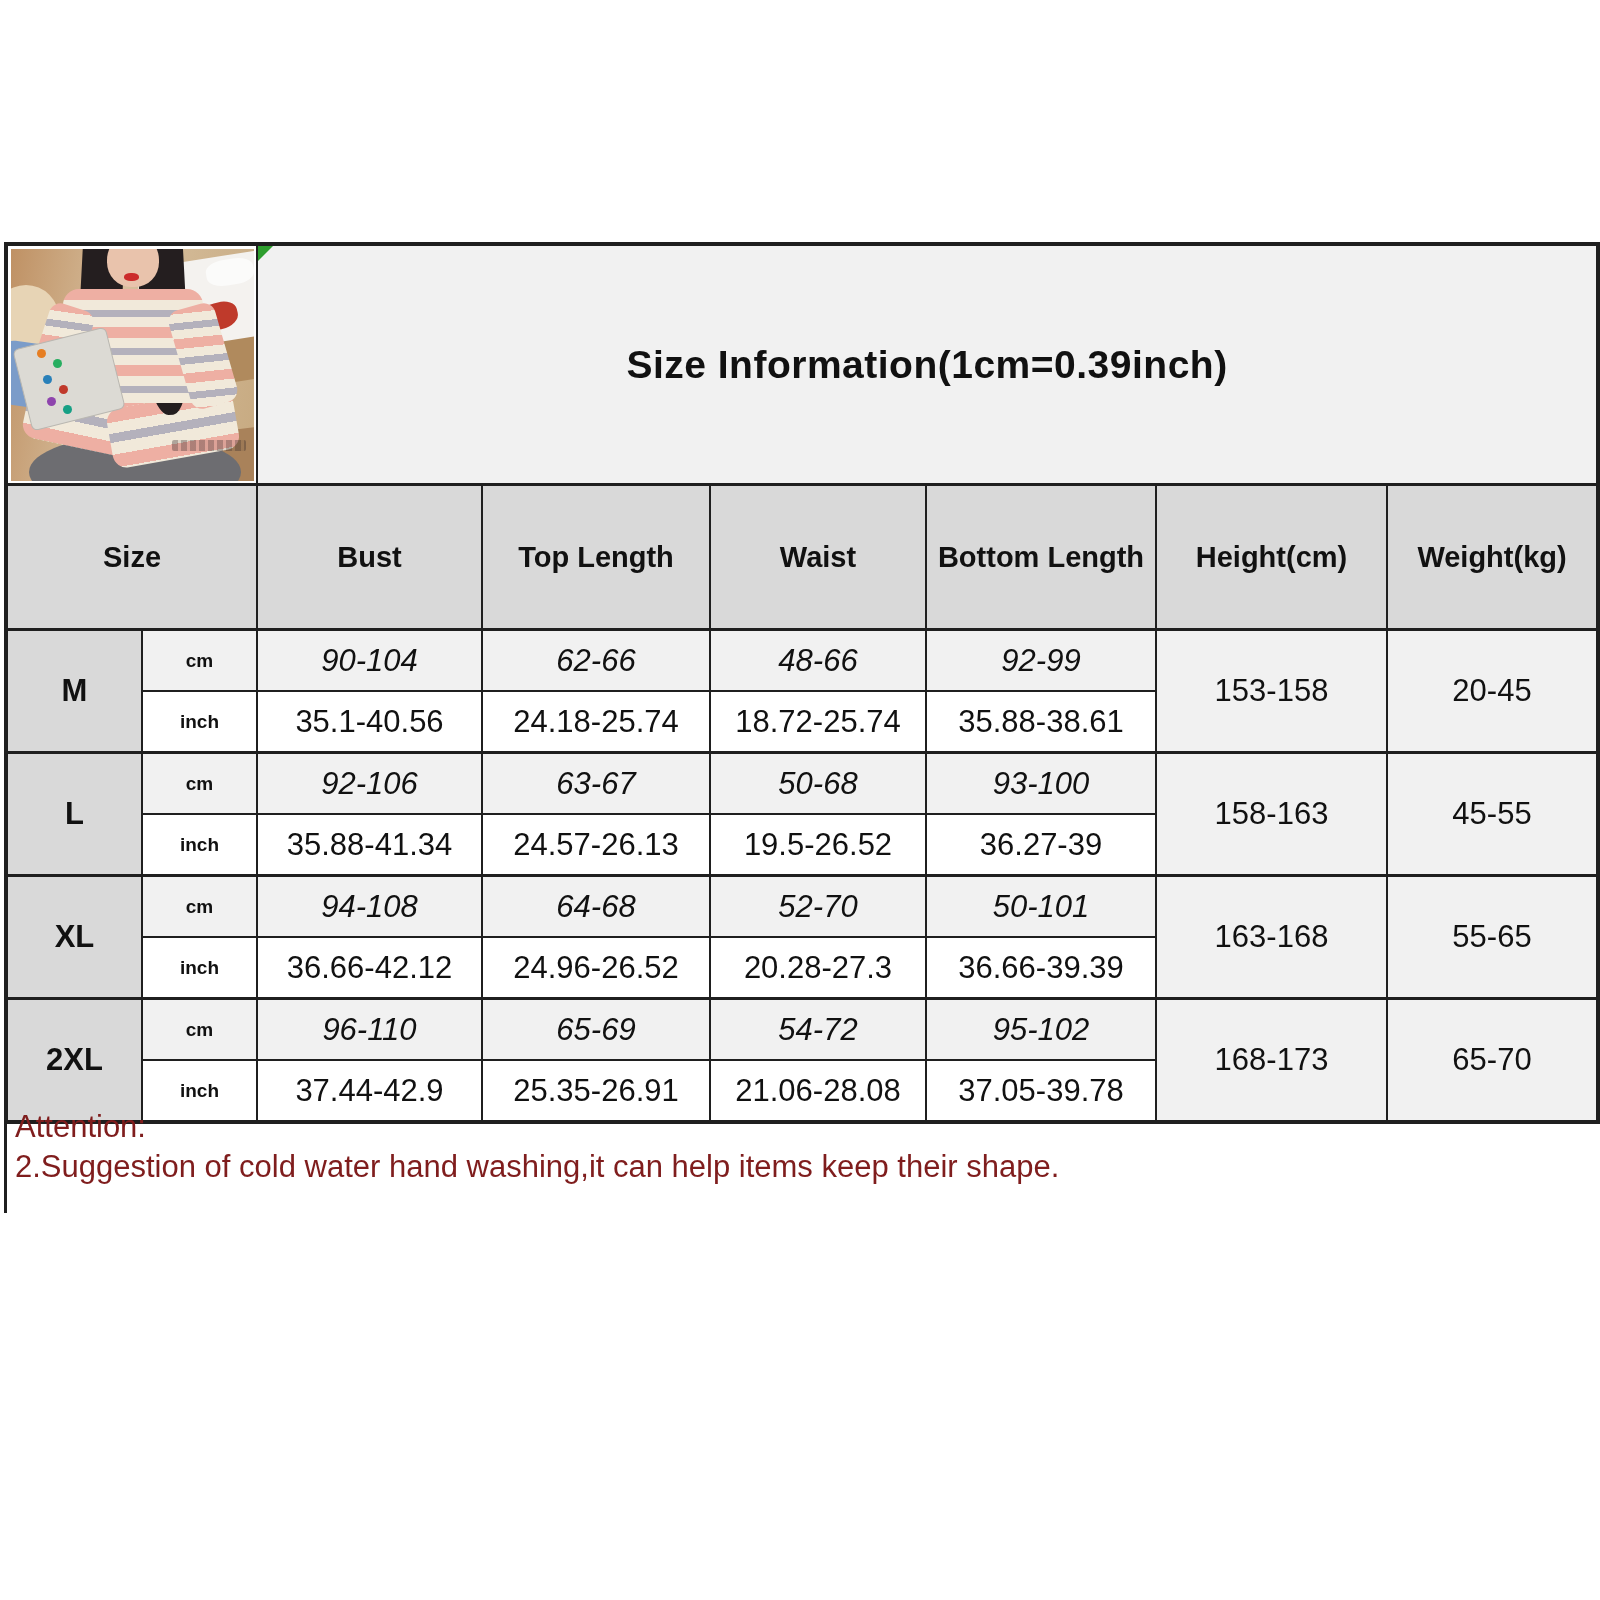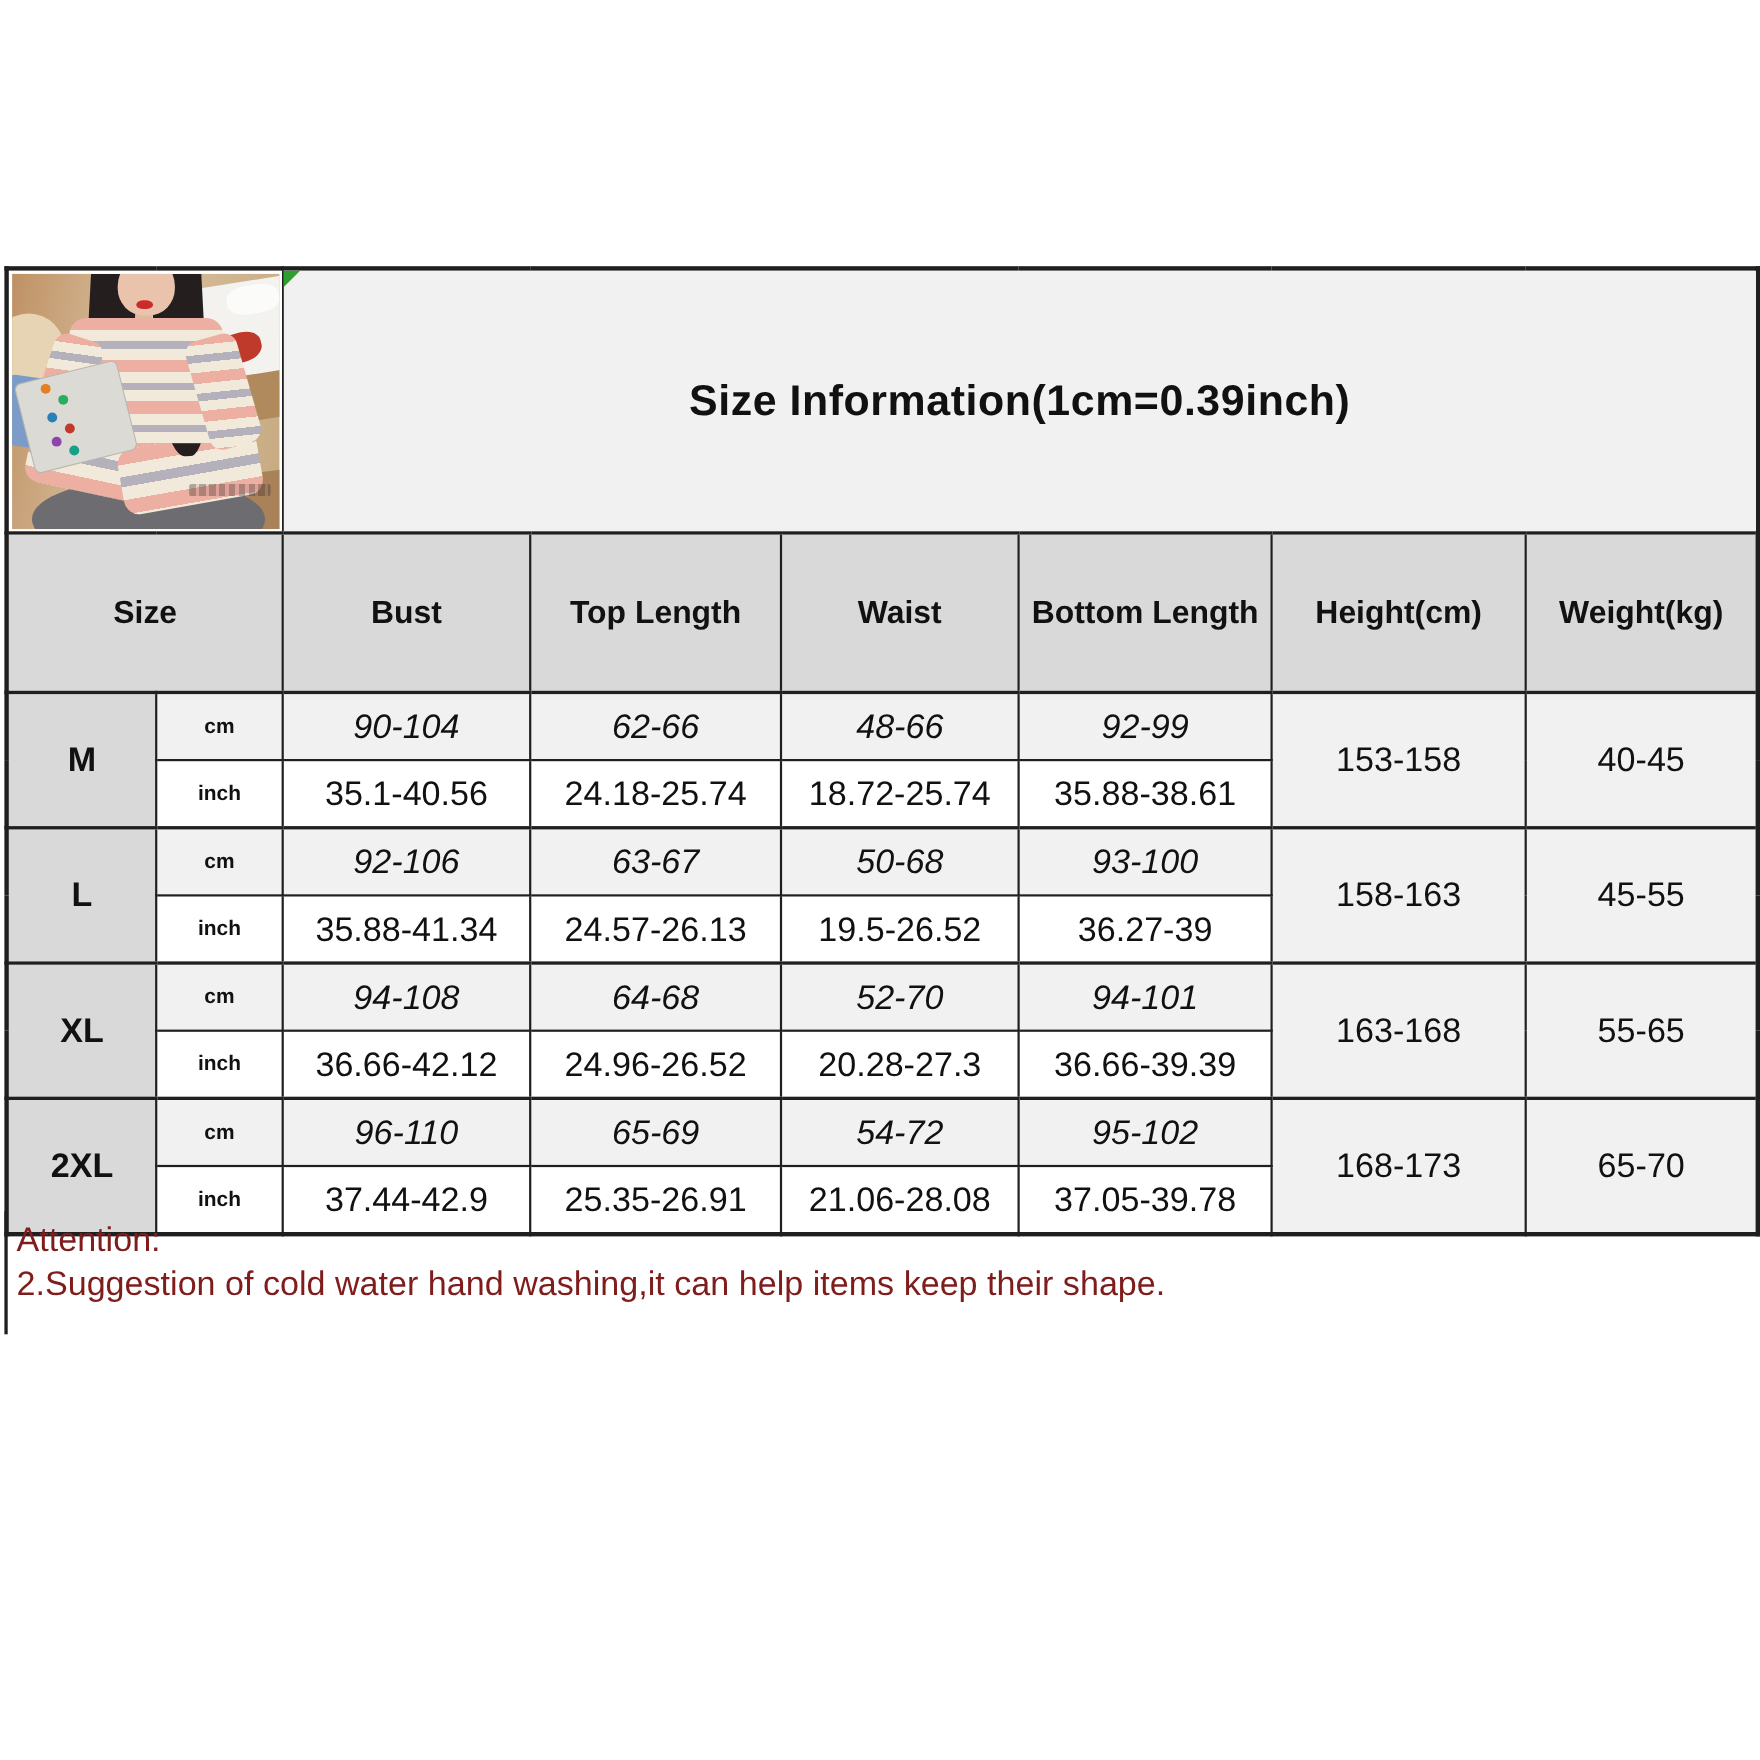--- a/index.html
+++ b/index.html
@@ -146,21 +146,21 @@
     </tr>
 
     <tr class="data-row group-top">
       <td class="c-size" rowspan="2">M</td>
       <td class="c-unit u-cm">cm</td>
       <td class="c-val v-cm">90-104</td>
       <td class="c-val v-cm">62-66</td>
       <td class="c-val v-cm">48-66</td>
       <td class="c-val v-cm">92-99</td>
       <td class="c-merge" rowspan="2">153-158</td>
-      <td class="c-merge" rowspan="2">40-45</td>
+      <td class="c-merge" rowspan="2">20-45</td>
     </tr>
     <tr class="data-row">
       <td class="c-unit u-inch">inch</td>
       <td class="c-val v-inch">35.1-40.56</td>
       <td class="c-val v-inch">24.18-25.74</td>
       <td class="c-val v-inch">18.72-25.74</td>
       <td class="c-val v-inch">35.88-38.61</td>
     </tr>
 
     <tr class="data-row group-top">
@@ -180,21 +180,21 @@
       <td class="c-val v-inch">19.5-26.52</td>
       <td class="c-val v-inch">36.27-39</td>
     </tr>
 
     <tr class="data-row group-top">
       <td class="c-size" rowspan="2">XL</td>
       <td class="c-unit u-cm">cm</td>
       <td class="c-val v-cm">94-108</td>
       <td class="c-val v-cm">64-68</td>
       <td class="c-val v-cm">52-70</td>
-      <td class="c-val v-cm">94-101</td>
+      <td class="c-val v-cm">50-101</td>
       <td class="c-merge" rowspan="2">163-168</td>
       <td class="c-merge" rowspan="2">55-65</td>
     </tr>
     <tr class="data-row">
       <td class="c-unit u-inch">inch</td>
       <td class="c-val v-inch">36.66-42.12</td>
       <td class="c-val v-inch">24.96-26.52</td>
       <td class="c-val v-inch">20.28-27.3</td>
       <td class="c-val v-inch">36.66-39.39</td>
     </tr>

